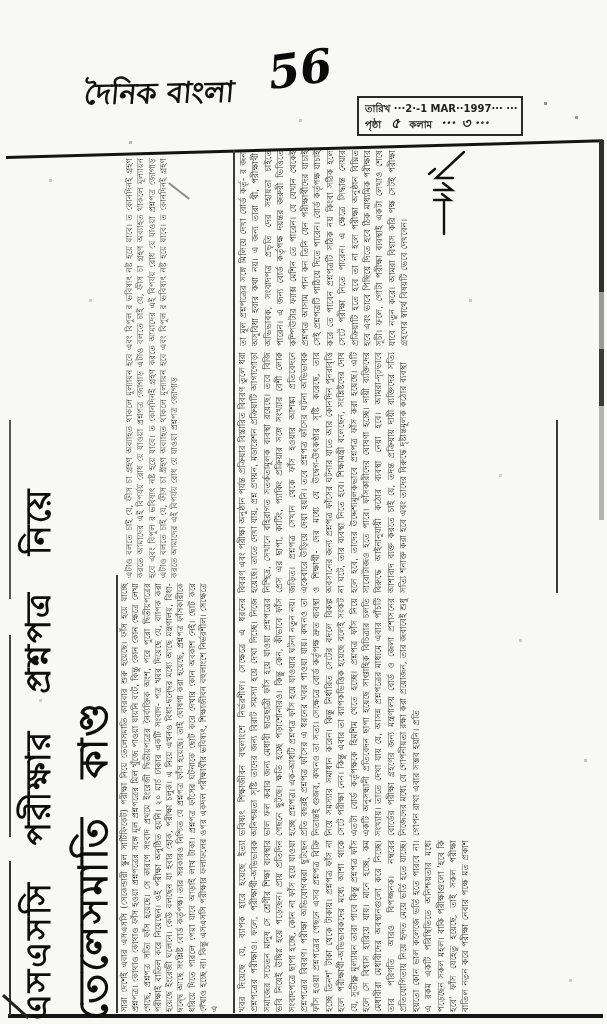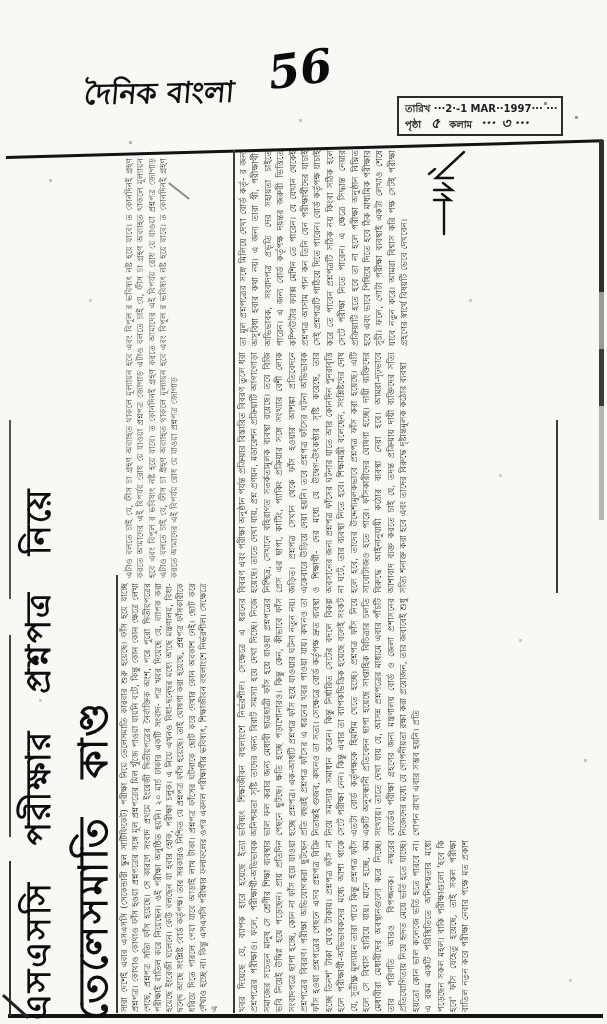--- a/index.html
+++ b/index.html
@@ -9,21 +9,21 @@
   
   .rot{position:absolute;transform-origin:0 0;transform:rotate(-90deg);overflow:hidden;
        text-align:justify;color:#1c1c1c;}
   .body-text{font-size:8.5px;line-height:12.4px;letter-spacing:.2px;}
   .body-text-sm{font-size:8.2px;line-height:11.3px;letter-spacing:.2px;}
   .headline{font-weight:bold;white-space:nowrap;color:#0d0d0d;letter-spacing:2px;word-spacing:22px;}
   .masthead{font-size:29px;font-weight:bold;transform:skewX(-6deg) rotate(-1deg);color:#111;}
   .handnum{font-family:"DejaVu Serif",serif;font-style:italic;font-weight:bold;font-size:46px;
            transform:rotate(-8deg);color:#0a0a0a;}
   .stamp{border:2px solid #2b2b2b;padding:3px 6px 2px 6px;font-size:10px;font-weight:bold;
-         color:#222;line-height:15px;white-space:nowrap;margin-left:40px;}
+         color:#222;line-height:15px;white-space:nowrap;}
   .stamp .hand{font-family:"DejaVu Serif",serif;font-style:italic;font-size:14px;font-weight:bold;
                padding:0 6px;}
   .rule{background:#3a3a3a;}
   .border-dark{background:#141414;}
   .speckles{width:1px;height:1px;background:transparent;
     box-shadow:50px 180px 0 1px #c2c2c2,160px 470px 0 1px #bdbdbd,90px 300px 0 1px #cfcfcf,
       300px 120px 0 1px #c6c6c6,545px 103px 0 1px #8f8f8f,576px 117px 0 1px #9a9a9a,
       520px 640px 0 1px #cccccc,585px 760px 0 1px #c5c5c5,40px 700px 0 1px #d0d0d0,
       200px 1005px 0 1px #bfbfbf,570px 980px 0 1px #cdcdcd,470px 300px 0 1px #c9c9c9,
       500px 475px 0 1px #d2d2d2,130px 142px 0 1px #b5b5b5,310px 60px 0 1px #d5d5d5;}

